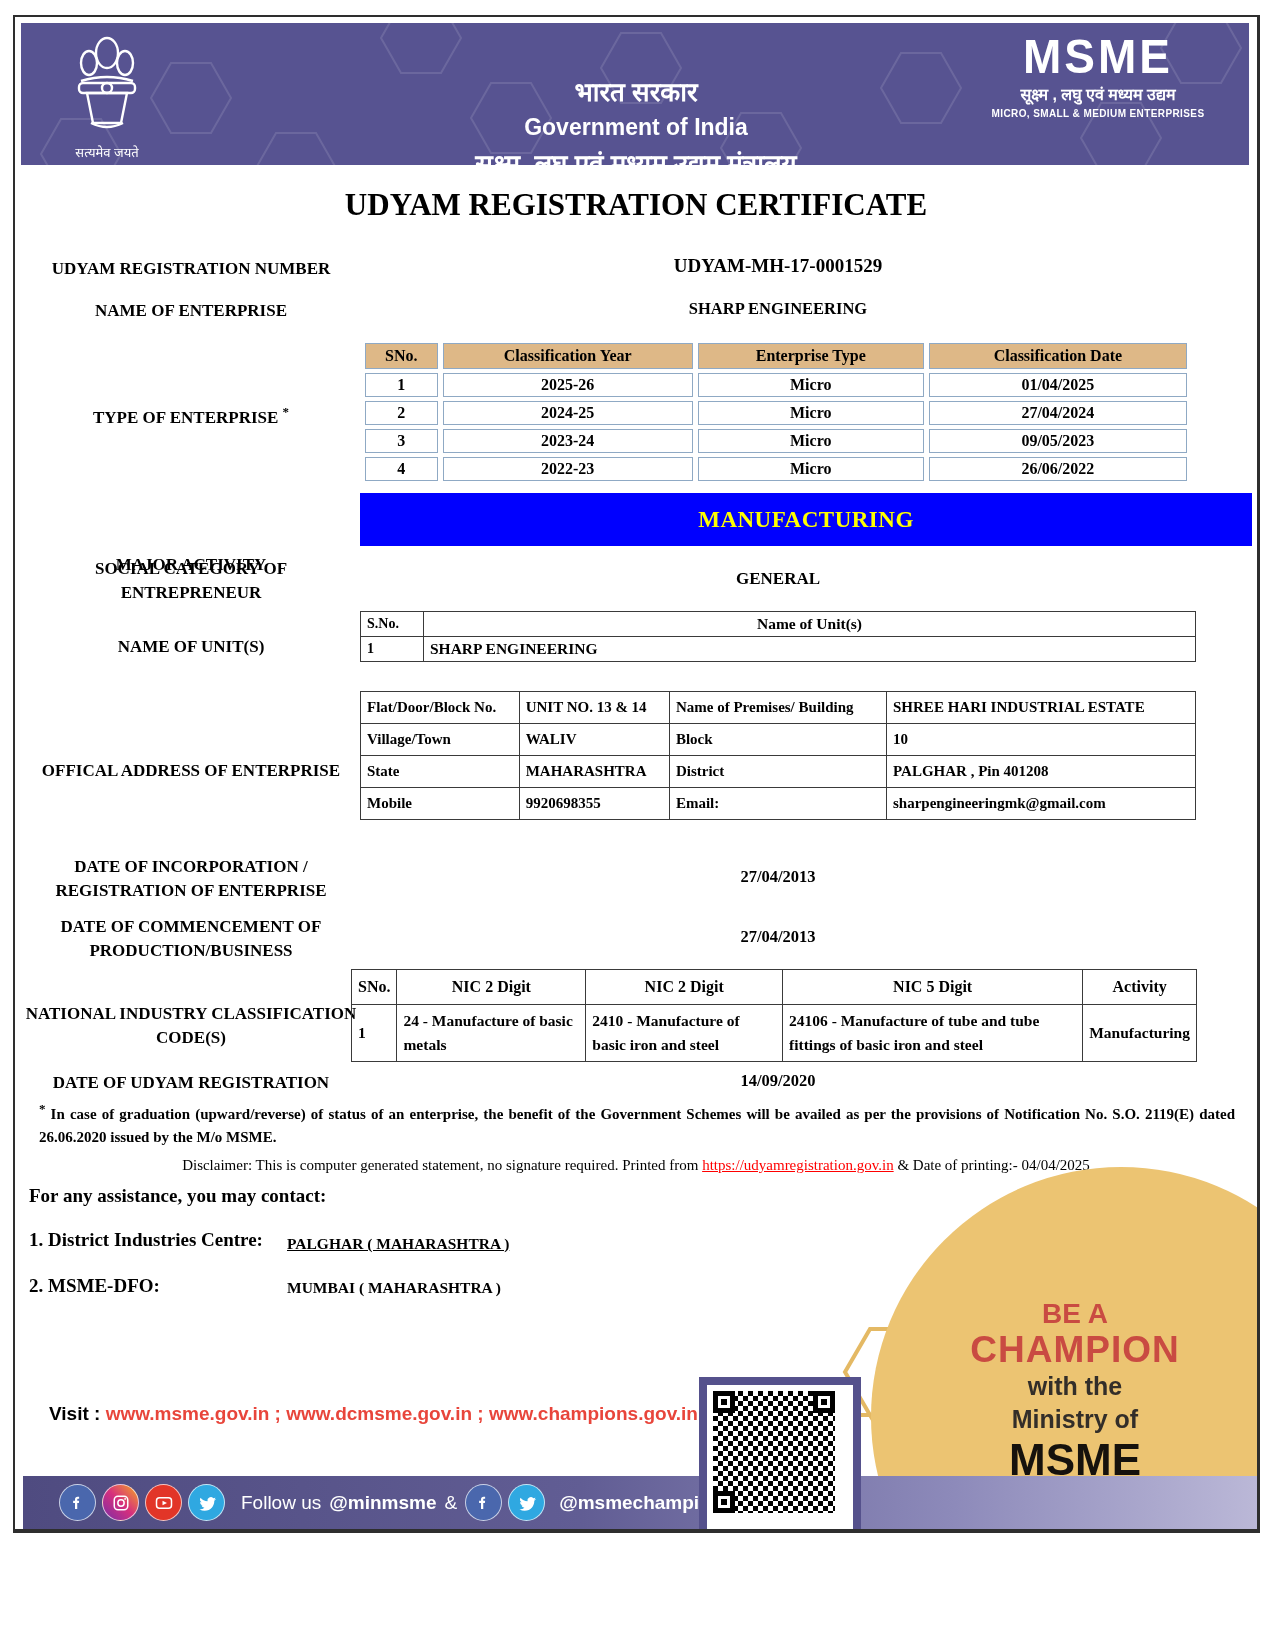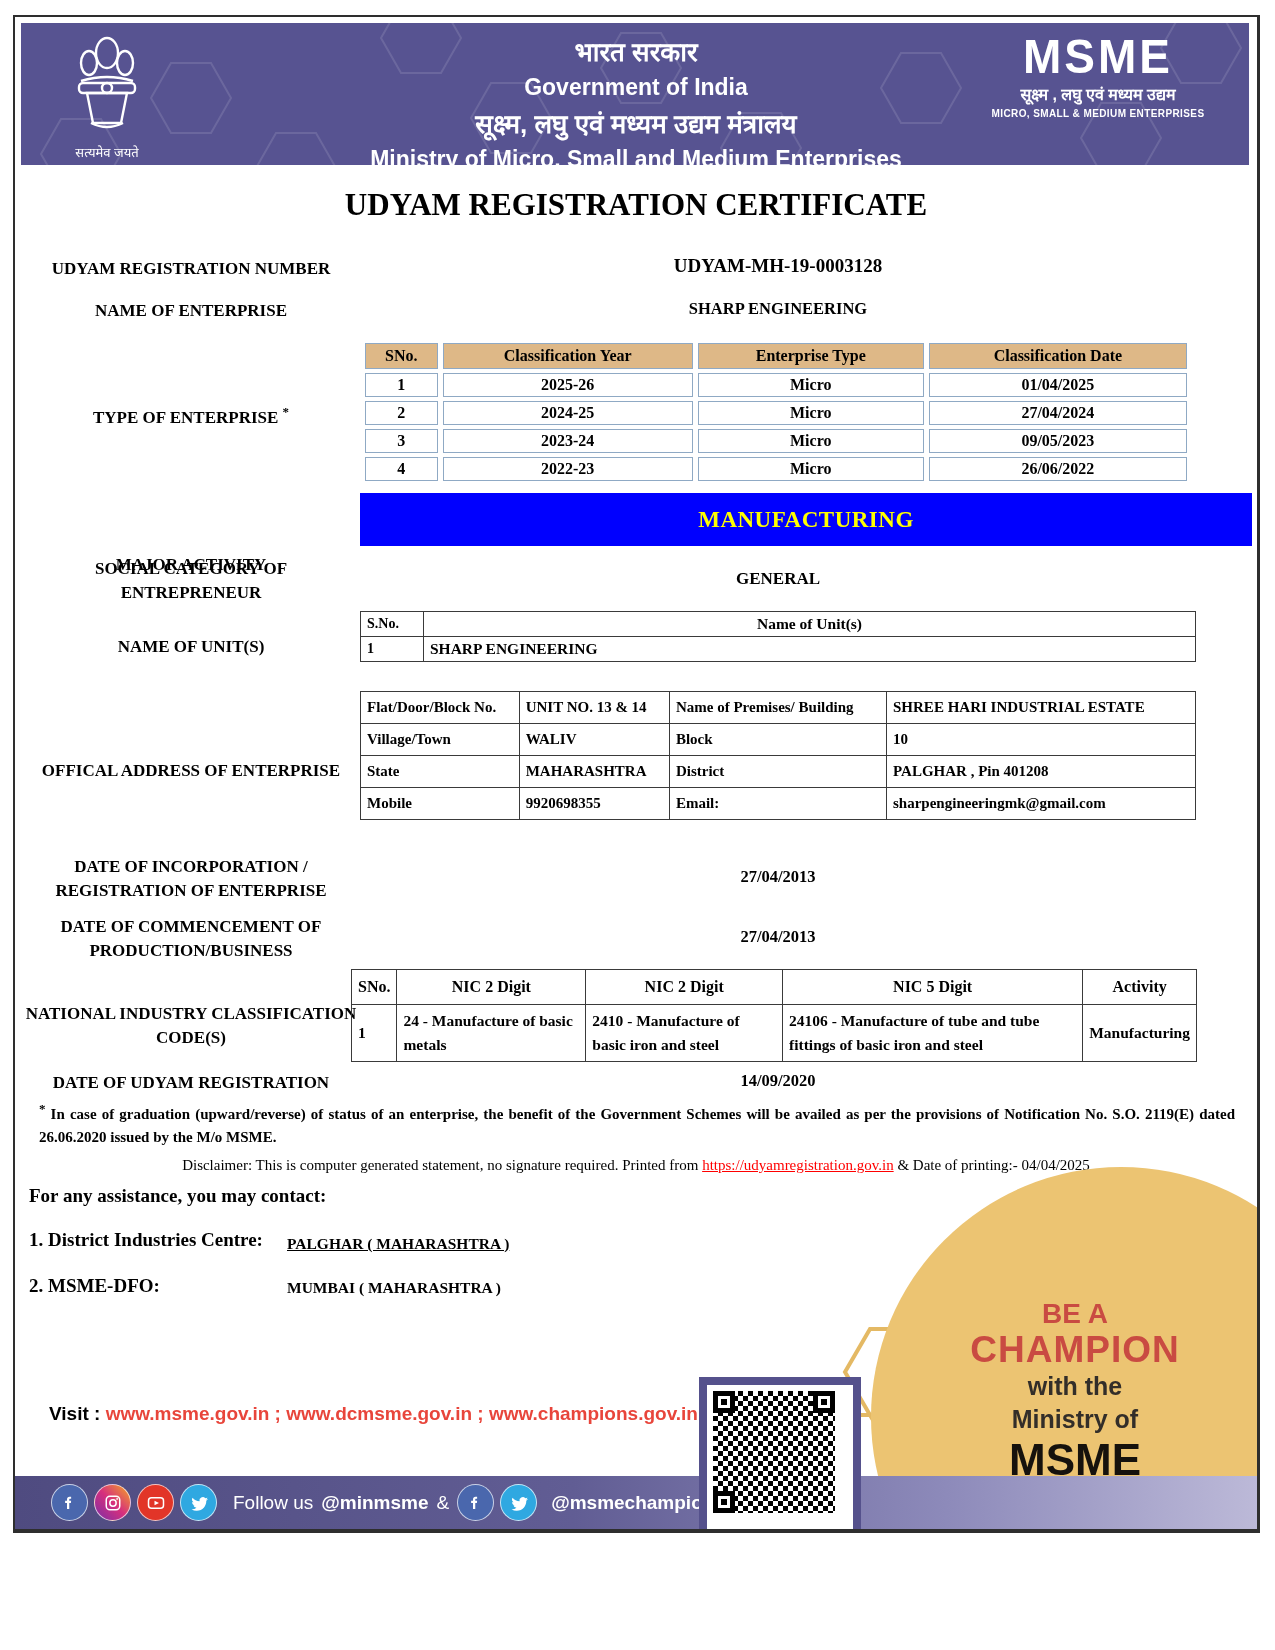--- a/index.html
+++ b/index.html
@@ -8,21 +8,21 @@
   .inner{position:absolute;left:13px;top:15px;width:1242px;height:1512px;background:#fff;
          border:2px solid #2e2e2e;border-right-width:3px;border-bottom-width:4px;overflow:hidden;}
 
   
   .hdr{position:absolute;left:6px;top:6px;width:1228px;height:142px;background:#575391;overflow:hidden;}
   .hdr svg.hexbg{position:absolute;left:0;top:0;}
   .emblem{position:absolute;left:40px;top:8px;width:92px;height:126px;text-align:center;}
   .emblem-caption{color:#fff;font-size:13px;font-family:"Liberation Sans",sans-serif;}
   .hdr-center{position:absolute;left:290px;top:10px;width:650px;text-align:center;color:#fff;
               font-family:"Liberation Sans",sans-serif;}
-  .hdr-hi1{font-size:26px;font-weight:700;}
+  .hdr-hi1{font-size:26px;font-weight:700;margin-top:40px;}
   .hdr-en1{font-size:23px;font-weight:700;margin-top:5px;}
   .hdr-hi2{font-size:26px;font-weight:700;margin-top:4px;}
   .hdr-en2{font-size:23px;font-weight:700;margin-top:5px;}
   .msme-logo{position:absolute;left:952px;top:10px;width:250px;text-align:center;color:#fff;
              font-family:"Liberation Sans",sans-serif;}
   .msme-word{font-size:46px;font-weight:900;letter-spacing:3px;line-height:1.0;transform:scaleY(1.05);}
   .msme-hi{font-size:16px;font-weight:700;margin-top:4px;}
   .msme-en{font-size:10px;font-weight:700;letter-spacing:.4px;margin-top:3px;}
 
   
@@ -62,21 +62,21 @@
   .disclaimer{position:absolute;left:0;top:1140px;width:100%;text-align:center;font-size:15px;}
   .disclaimer a{color:#ff0000;text-decoration:underline;}
   .assist-h{position:absolute;left:14px;top:1168px;font-weight:700;font-size:19px;}
   .assist-lbl{position:absolute;left:14px;font-weight:700;font-size:19px;}
   .assist-val{position:absolute;left:272px;font-weight:700;font-size:15.5px;}
 
   
   .visit{position:absolute;left:34px;top:1386px;font-family:"Liberation Sans",sans-serif;
          font-weight:700;font-size:19px;}
   .visit .vlinks, .visit .vsep{color:#e8453b;}
-  .social-bar{position:absolute;left:0;bottom:0;width:100%;height:53px;
+  .social-bar{position:absolute;left:8px;bottom:0;width:100%;height:53px;
        background:linear-gradient(90deg,#4f4b80 0%,#615d94 45%,#8d8aba 75%,#bcb9d8 100%);
        display:flex;align-items:center;padding-left:36px;box-sizing:border-box;
        font-family:"Liberation Sans",sans-serif;color:#fff;font-size:19px;z-index:3;margin-top:38px;}
   .sicon{width:35px;height:35px;border-radius:50%;margin-right:6px;display:flex;
          align-items:center;justify-content:center;flex:0 0 auto;border:1px solid rgba(255,255,255,.7);}
   .sicon svg{display:block;}
   .fb{background:#4a67ad;} .ig{background:linear-gradient(45deg,#7a2ea8,#d62f7d,#f5a623);}
   .yt{background:#e23528;} .tw{background:#2fa8e1;}
   .follow-txt{margin:0 8px 0 10px;}
   .handle{font-weight:700;}
@@ -149,21 +149,21 @@
     <div class="msme-logo">
       <div class="msme-word">MSME</div>
       <div class="msme-hi">सूक्ष्म , लघु एवं मध्यम उद्यम</div>
       <div class="msme-en">MICRO, SMALL &amp; MEDIUM ENTERPRISES</div>
     </div>
   </div>
 
   <div class="title">UDYAM REGISTRATION CERTIFICATE</div>
 
   <div class="lbl" style="top:240px;">UDYAM REGISTRATION NUMBER</div>
-  <div class="val" style="top:238px;font-size:19px;">UDYAM-MH-19-0003128</div>
+  <div class="val" style="top:238px;font-size:19px;">UDYAM-MH-17-0001529</div>
 
   <div class="lbl" style="top:282px;">NAME OF ENTERPRISE</div>
   <div class="val" style="top:282px;font-size:16.5px;">SHARP ENGINEERING</div>
 
   <div class="lbl" style="top:386px;">
     <span>TYPE OF ENTERPRISE</span>
     <span class="sup">*</span>
   </div>
   <table class="cls-table">
     <colgroup>

